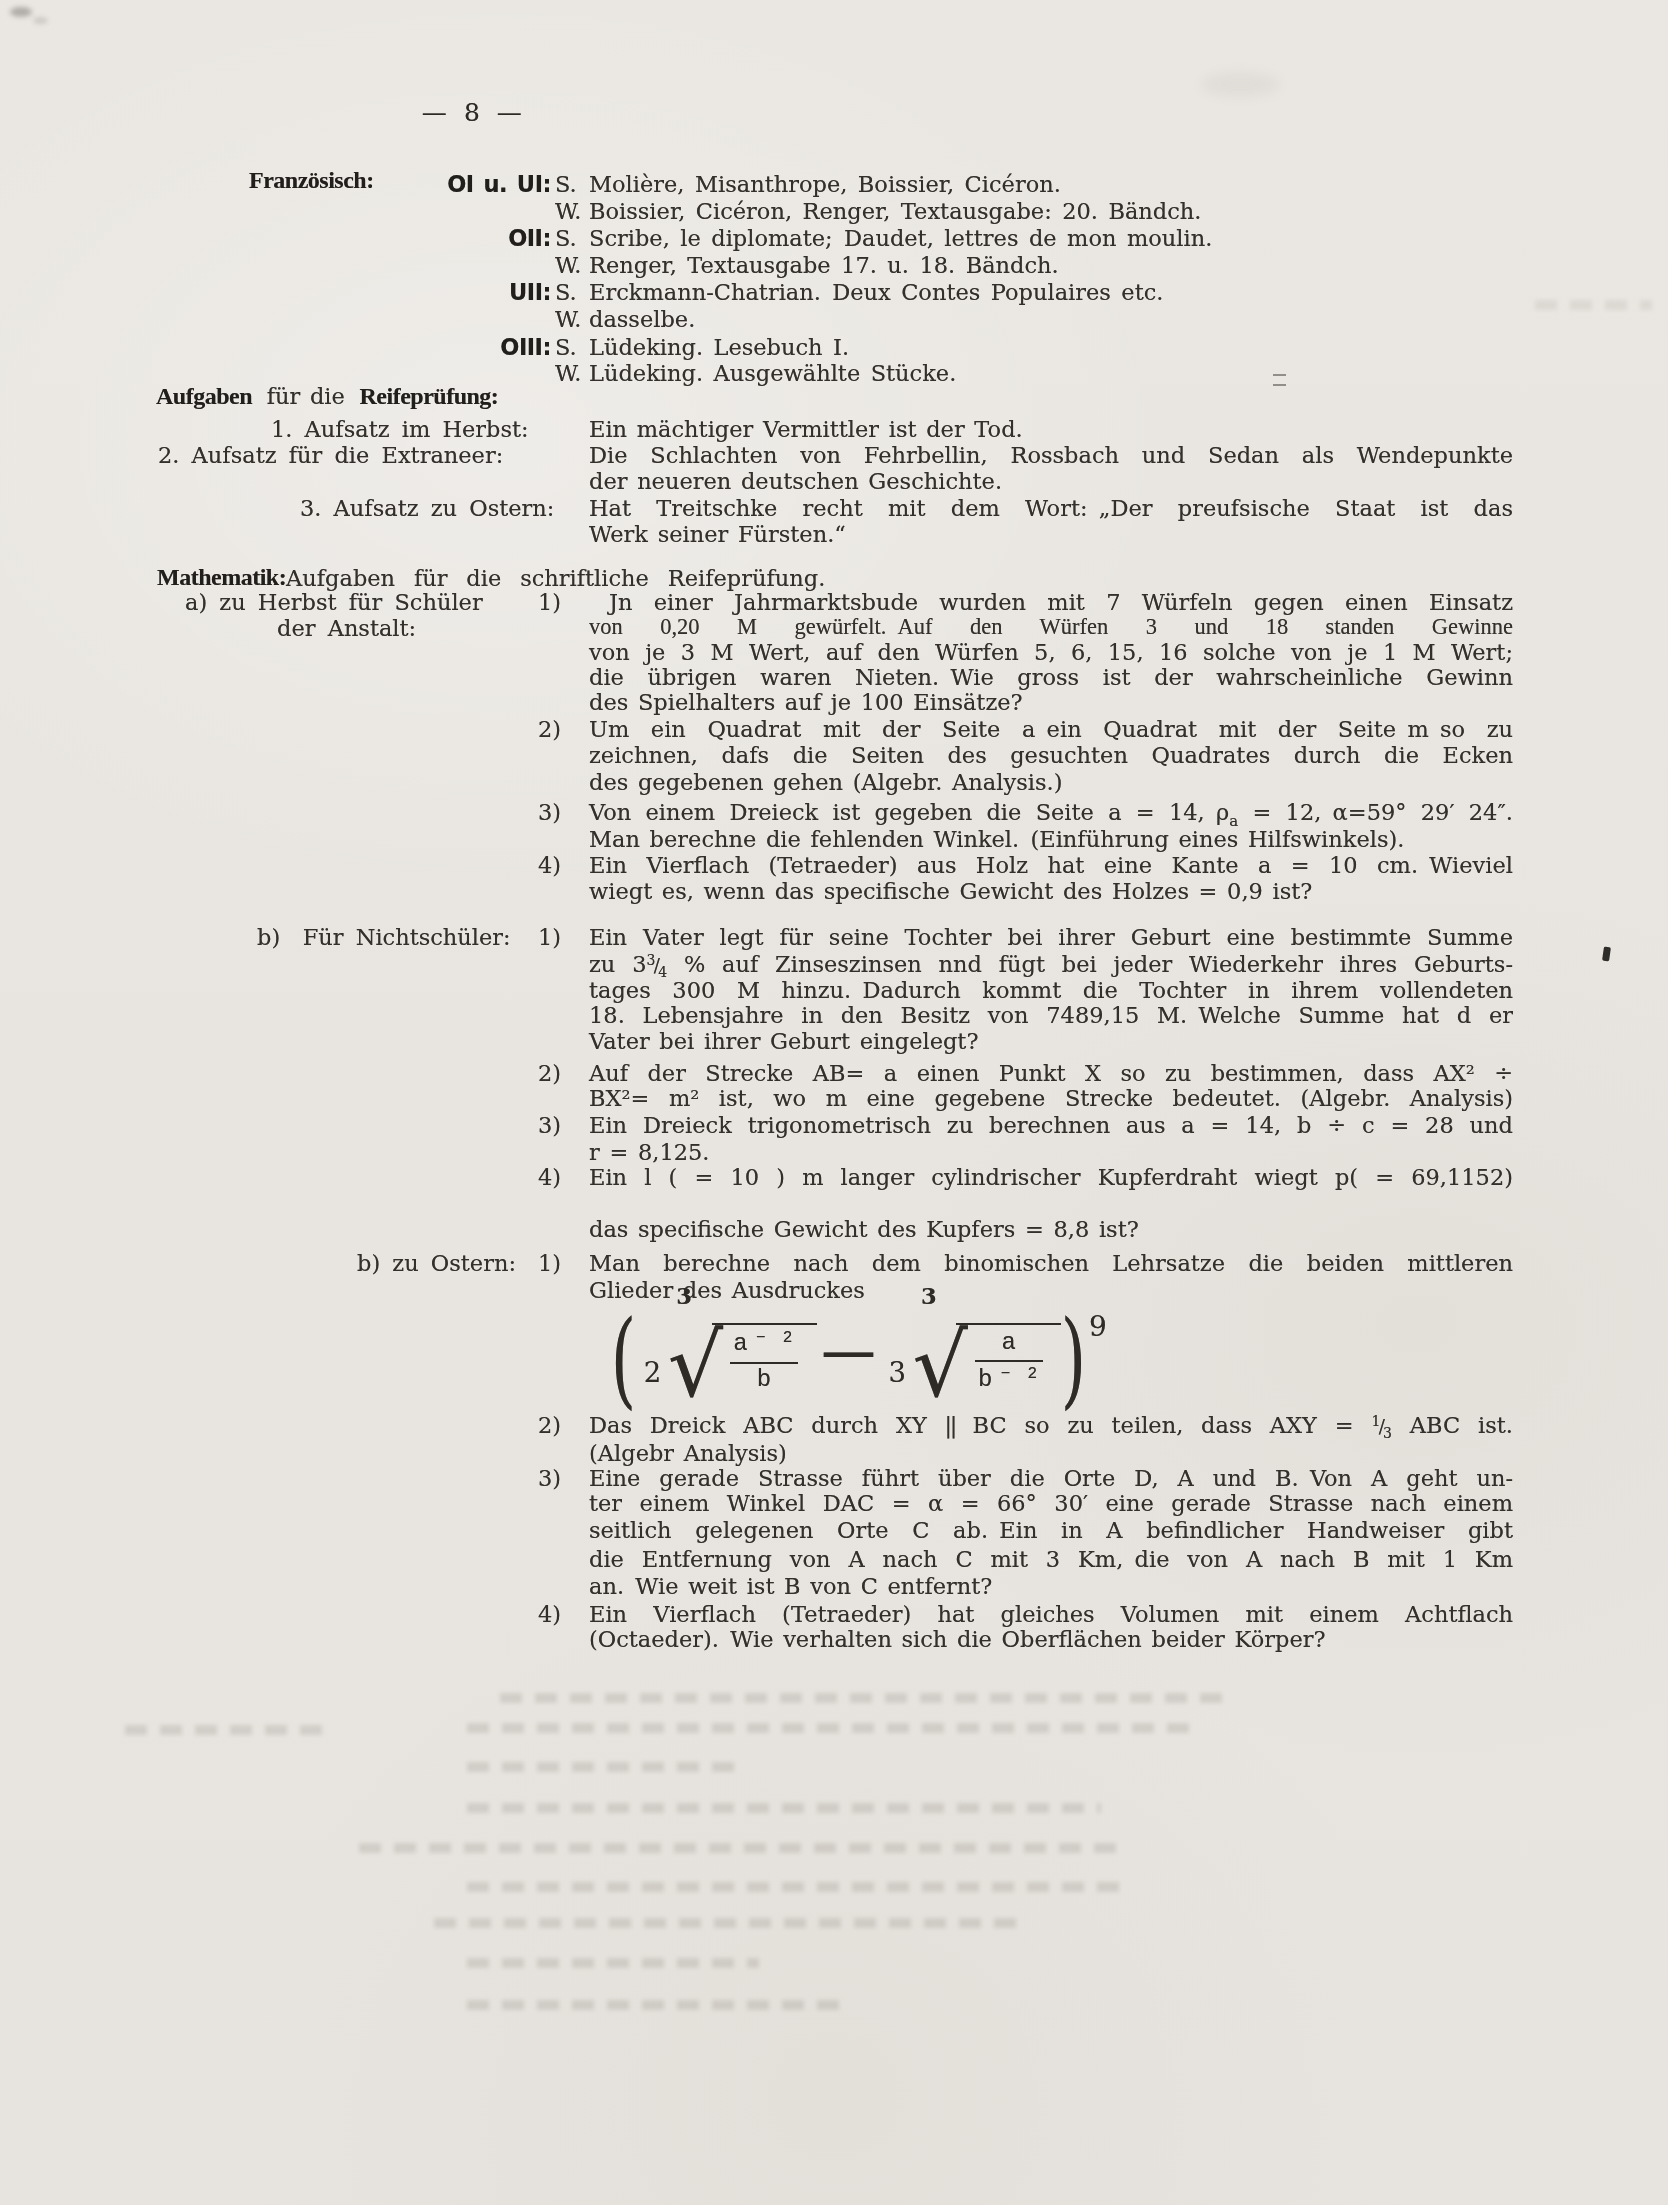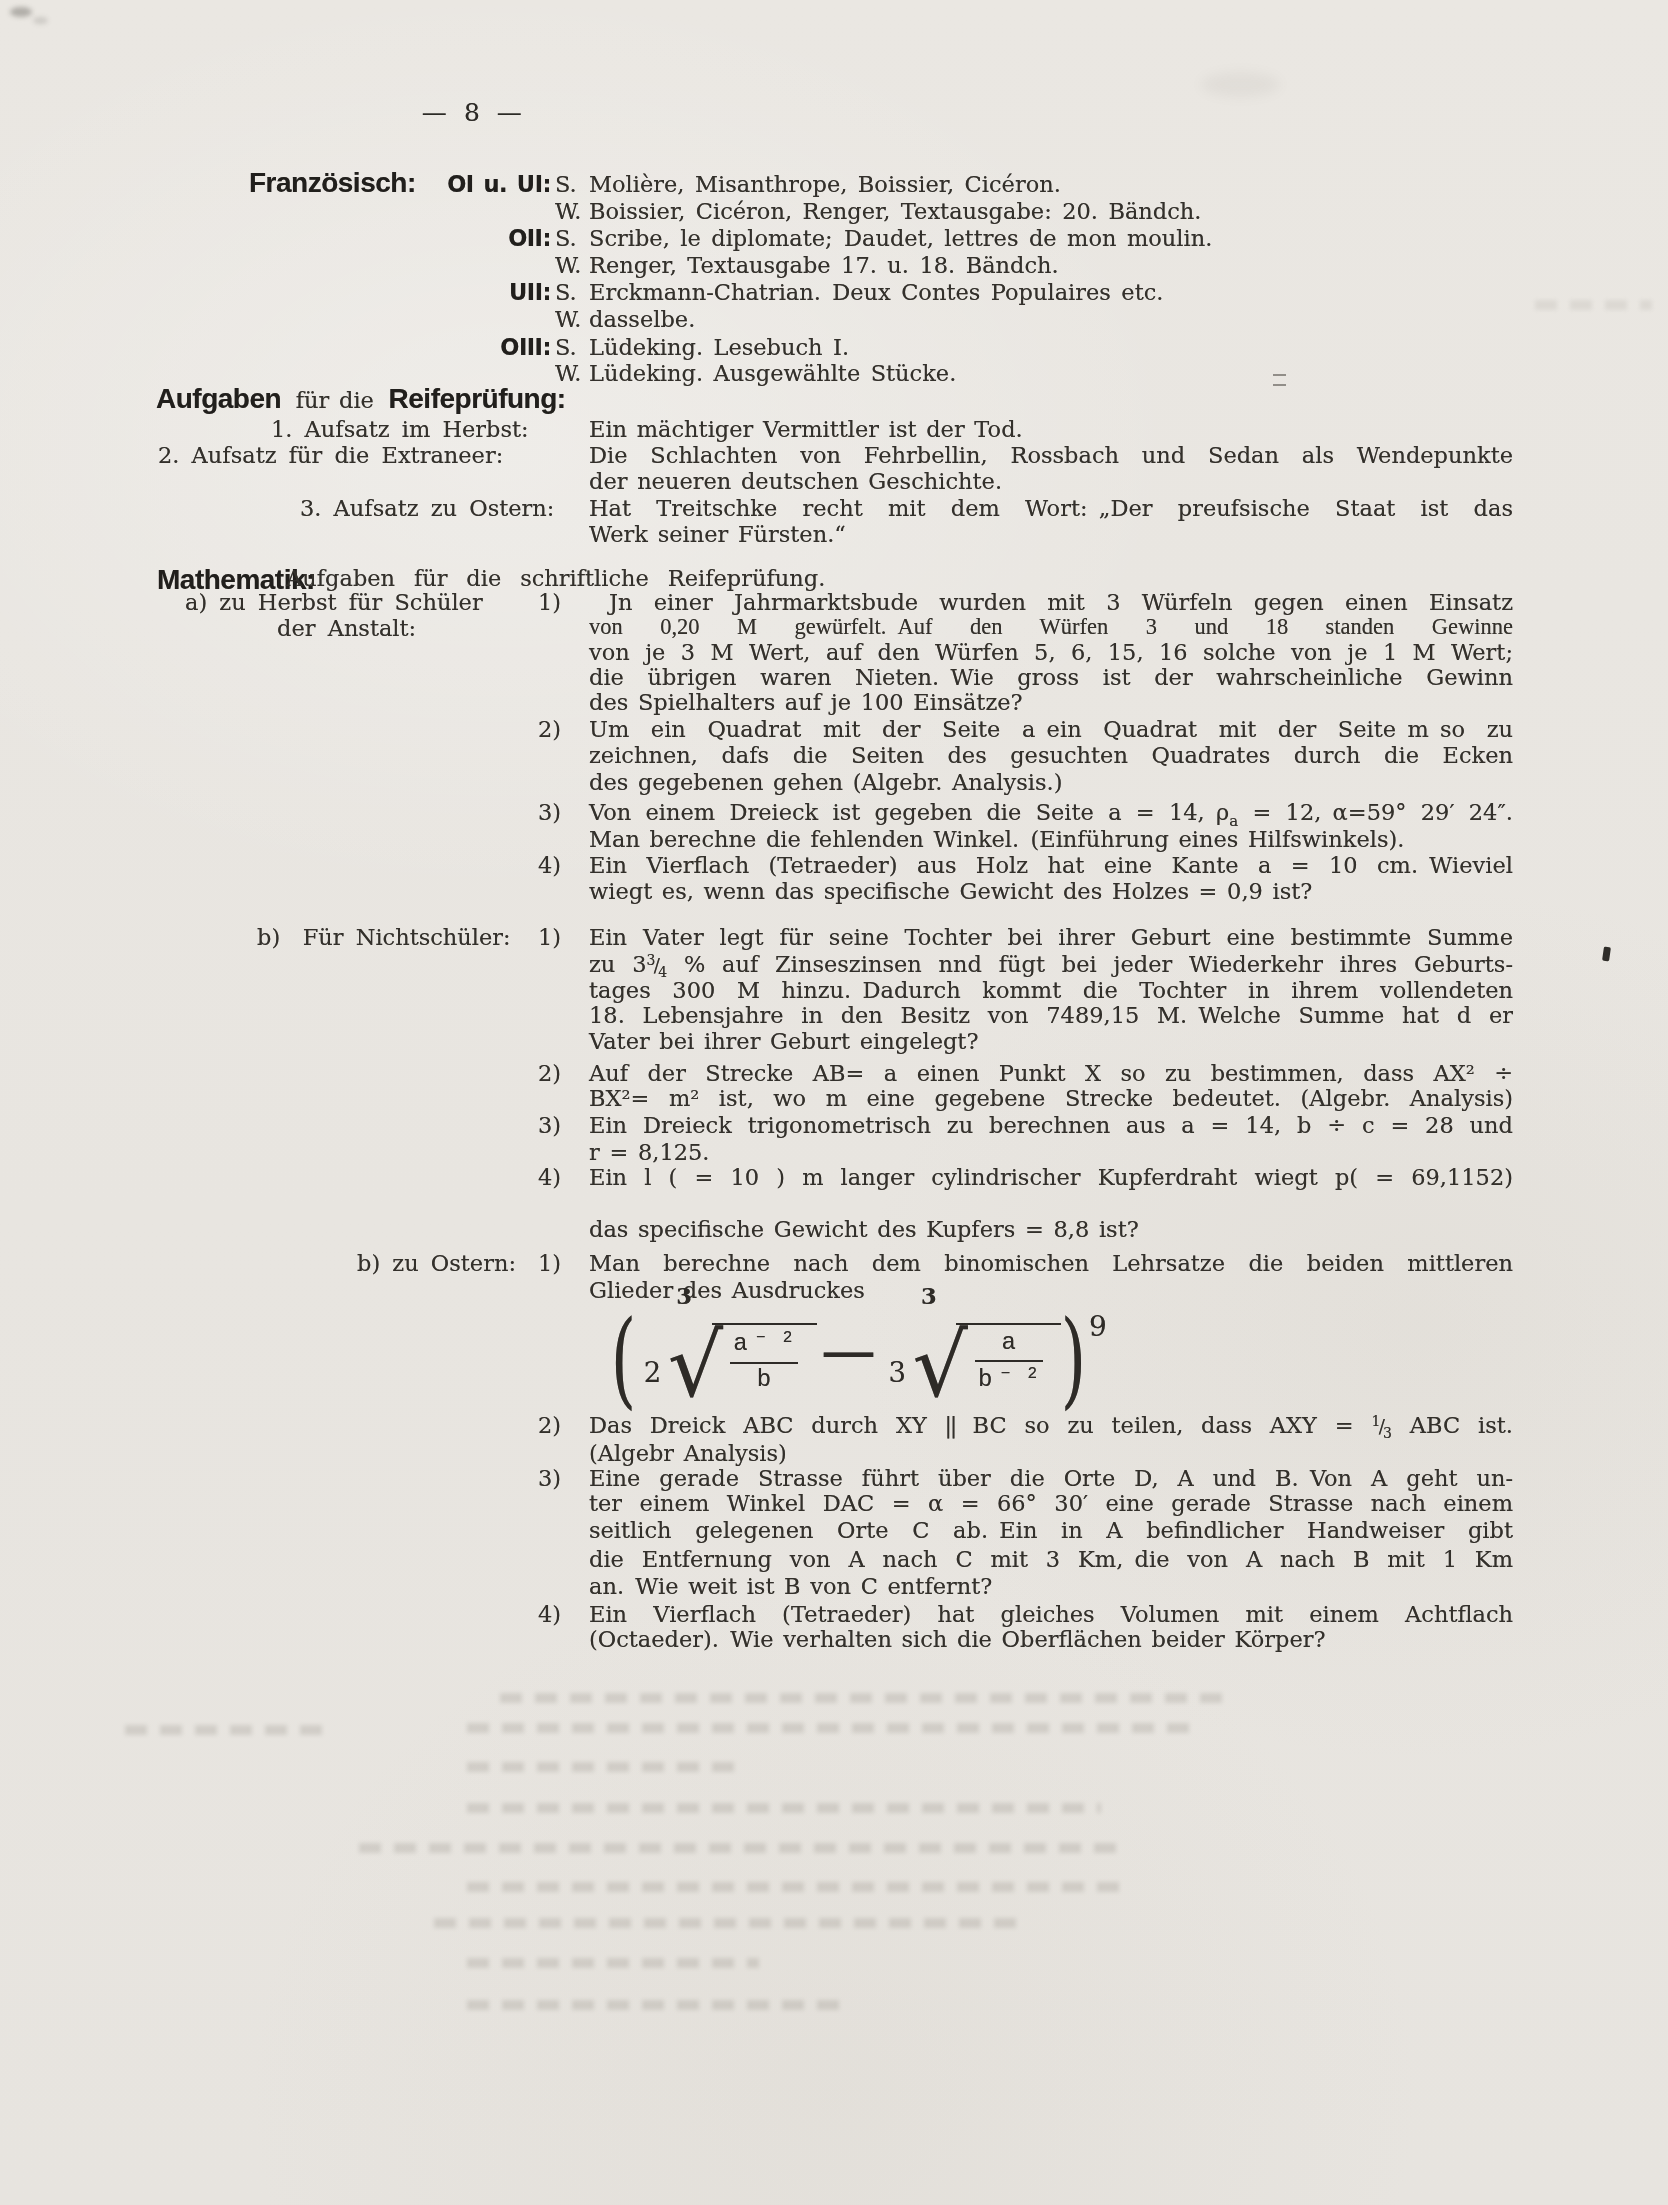--- a/index.html
+++ b/index.html
@@ -10,22 +10,22 @@
       radial-gradient(1001px 667px at 30% 20%, rgba(255,255,255,.25), rgba(255,255,255,0) 70%),
       radial-gradient(751px 584px at 85% 60%, rgba(205,200,190,.18), rgba(205,200,190,0) 75%),
       radial-gradient(834px 751px at 50% 95%, rgba(210,205,196,.20), rgba(210,205,196,0) 70%),
       linear-gradient(180deg, #eae7e2 0%, #e8e5e0 55%, #e7e4df 100%);
     font-family:"DejaVu Serif","Liberation Serif",serif;
     font-size:22.5px; color:#33302b; word-spacing:2.5px;
     text-shadow:0 0 0.4px rgba(46,42,38,.55);
   }
   .abs{position:absolute;}
   
-  .bh{font-family:Liberation Sans, sans-serif;font-weight:700;
-      letter-spacing:-0.5px;color:#211f1c;font-size:28px;}
+  .bh{font-family:Liberation Serif, serif;font-weight:700;
+      letter-spacing:-0.5px;color:#211f1c;font-size:24px;}
   .fcls{font-family:"DejaVu Sans","Liberation Sans",sans-serif;font-weight:700;
       letter-spacing:-0.5px;color:#211f1c;font-size:22.5px;
       position:absolute;left:359px;width:192px;text-align:right;}
   .frow{position:absolute;left:0;width:1516px;height:28px;}
   .fsem{position:absolute;left:555px;}
   .ftxt{position:absolute;left:589px;white-space:nowrap;word-spacing:3.3px;}
   .lab{position:absolute;word-spacing:5px;white-space:nowrap;}
   .pno{position:absolute;left:538px;width:42px;}
   .bline{position:absolute;left:589px;width:924px;text-align:left;}
   .jl{text-align:justify;text-align-last:justify;}
@@ -130,21 +130,21 @@
   <div class="bline jl" style="top:495px;">Hat Treitschke recht mit dem Wort: „Der preufsische Staat ist das</div>
   <div class="bline" style="top:521px;">Werk seiner Fürsten.“</div>
 
   <span class="abs bh" style="left:157px;top:564px;">Mathematik:</span>
   <span class="abs" style="left:286px;top:565px;word-spacing:11.7px;white-space:nowrap;">Aufgaben für die schriftliche Reifeprüfung.</span>
 
   <span class="lab" style="left:185px;top:589px;">a) zu Herbst für Schüler</span>
   <span class="lab" style="left:277px;top:615px;">der Anstalt:</span>
 
   <span class="pno" style="top:589px;">1)</span>
-  <div class="bline jl ind" style="top:589px;">Jn einer Jahrmarktsbude wurden mit 3 Würfeln gegen einen Einsatz</div>
+  <div class="bline jl ind" style="top:589px;">Jn einer Jahrmarktsbude wurden mit 7 Würfeln gegen einen Einsatz</div>
   <div class="bline jl" style="top:614px;font-family:Liberation Serif, serif;">von 0,20 M gewürfelt. Auf den Würfen 3 und 18 standen Gewinne</div>
   <div class="bline jl" style="top:639px;">von je 3 M Wert, auf den Würfen 5, 6, 15, 16 solche von je 1 M Wert;</div>
   <div class="bline jl" style="top:664px;">die übrigen waren Nieten. Wie gross ist der wahrscheinliche Gewinn</div>
   <div class="bline" style="top:689px;">des Spielhalters auf je 100 Einsätze?</div>
 
   <span class="pno" style="top:716px;">2)</span>
   <div class="bline jl" style="top:716px;">Um ein Quadrat mit der Seite a ein Quadrat mit der Seite m so zu</div>
   <div class="bline jl" style="top:742px;">zeichnen, dafs die Seiten des gesuchten Quadrates durch die Ecken</div>
   <div class="bline" style="top:769px;">des gegebenen gehen (Algebr. Analysis.)</div>
 

